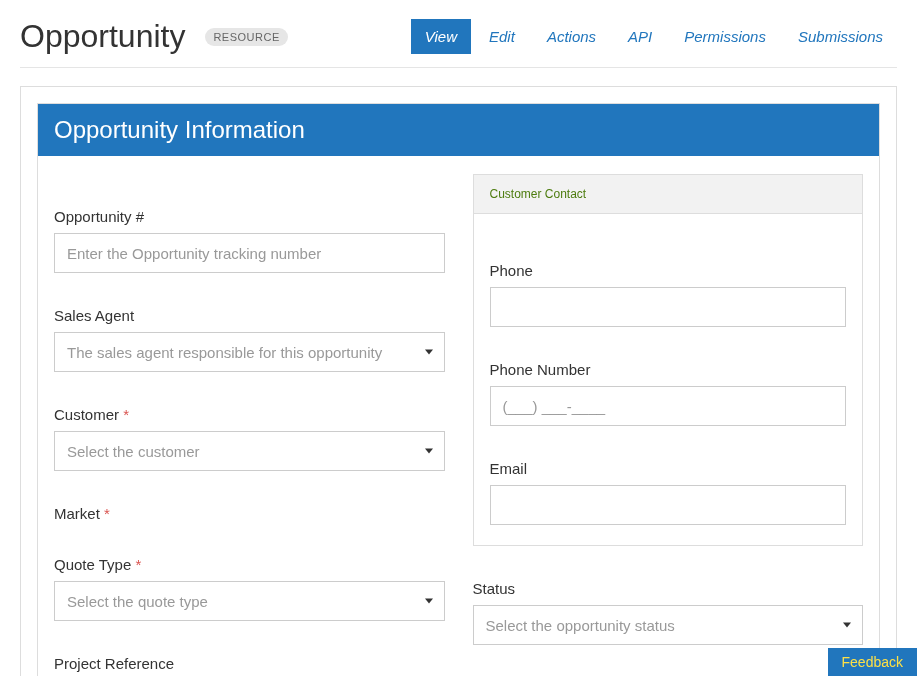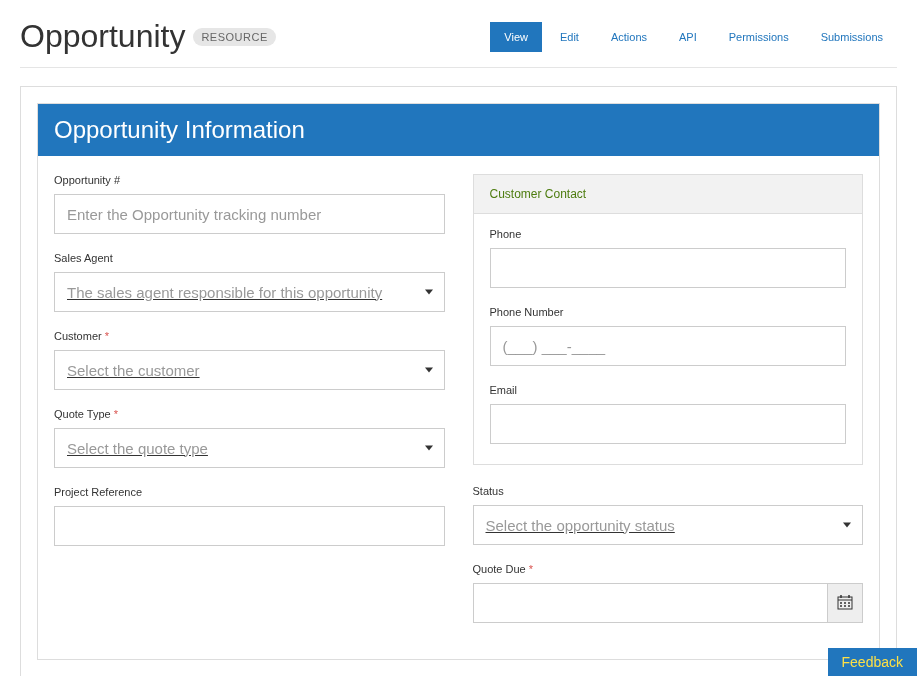--- a/index.html
+++ b/index.html
@@ -1,37 +1,37 @@
 <!DOCTYPE html>
 <html><head>
 <meta charset="utf-8">
 <style>
 * { box-sizing: border-box; margin: 0; padding: 0; }
 body { font-family: -apple-system, BlinkMacSystemFont, "Segoe UI", Helvetica, Arial, sans-serif; background: #fff; color: #333; }
 .container { width: 917px; margin: 0 auto; padding: 0 20px; }
 .header { display: flex; align-items: center; justify-content: space-between; padding: 18px 0 12px 0; border-bottom: 1px solid #e5e5e5; }
-.header-left { display: flex; align-items: center; gap: 8px; }
+.header-left { display: flex; align-items: center; gap: 20px; }
 .page-title { font-size: 32px; font-weight: 400; color: #333; }
 .badge { background: #e6e6e6; color: #666; font-size: 11px; padding: 3px 8px; border-radius: 9px; letter-spacing: 0.5px; }
 .nav { display: flex; gap: 4px; }
-.nav-item { padding: 9px 14px; color: #2176bd; font-size: 11px; text-decoration: none; cursor: pointer; }
+.nav-item { padding: 9px 14px; color: #2176bd; font-size: 15px; text-decoration: none; cursor: pointer; font-style: italic; }
 .nav-item.active { background: #2176bd; color: #fff; }
 .preview-panel { margin-top: 18px; border: 1px solid #ddd; }
 .preview-header { background: #f2f2f2; padding: 12px 16px; font-size: 17px; color: #555; border-bottom: 1px solid #ddd; }
 .preview-body { padding: 16px; }
 .form-card { border: 1px solid #ddd; }
 .form-card-header { background: #2176bd; color: #fff; padding: 12px 16px; font-size: 24px; font-weight: 400; }
 .form-body { padding: 18px 16px; display: flex; gap: 28px; }
 .col { flex: 1; }
 .form-group { margin-bottom: 18px; }
-.form-label { display: block; font-size: 11px; color: #333; margin-bottom: 8px; }
+.form-label { display: block; font-size: 15px; color: #333; margin-bottom: 8px; margin-top: 34px; }
 .req { color: #d9534f; }
 .form-control { width: 100%; height: 40px; border: 1px solid #ccc; padding: 16px 12px; font-size: 15px; color: #333; background: #fff; }
 .form-control::placeholder { color: #999; }
-.select-wrap { position: relative; text-decoration: underline; }
+.select-wrap { position: relative; }
 .select-display { width: 100%; height: 40px; border: 1px solid #ccc; padding: 0 36px 0 12px; font-size: 15px; color: #999; background: #fff; display: flex; align-items: center; cursor: pointer; }
 .select-caret { position: absolute; right: 12px; top: 50%; transform: translateY(-50%); width: 0; height: 0; border-left: 4px solid transparent; border-right: 4px solid transparent; border-top: 5px solid #333; pointer-events: none; }
 .subpanel { border: 1px solid #ddd; margin-bottom: 20px; }
 .subpanel-header { background: #f2f2f2; padding: 12px 16px; font-size: 12px; color: #4d7c0f; border-bottom: 1px solid #ddd; }
 .subpanel-body { padding: 14px 16px; }
 .date-wrap { display: flex; }
 .date-wrap .form-control { border-right: none; }
 .date-btn { width: 40px; height: 40px; border: 1px solid #ccc; background: #eee; display: flex; align-items: center; justify-content: center; cursor: pointer; font-size: 15px; }
 .feedback-tab { position: fixed; right: 0; bottom: 0; background: #2176bd; color: #fde047; padding: 6px 14px; font-size: 14px; cursor: pointer; }
 </style>
@@ -73,20 +73,21 @@
               </div>
             </div>
             <div class="form-group">
               <label class="form-label"><span>Customer</span> <span class="req">*</span></label>
               <div class="select-wrap">
                 <div class="select-display">Select the customer</div>
                 <span class="select-caret"></span>
               </div>
             </div>
             <div class="form-group">
+              <label class="form-label"><span>Market</span> <span class="req">*</span></label>
             </div>
             <div class="form-group">
               <label class="form-label"><span>Quote Type</span> <span class="req">*</span></label>
               <div class="select-wrap">
                 <div class="select-display">Select the quote type</div>
                 <span class="select-caret"></span>
               </div>
             </div>
             <div class="form-group">
               <label class="form-label">Project Reference</label>

